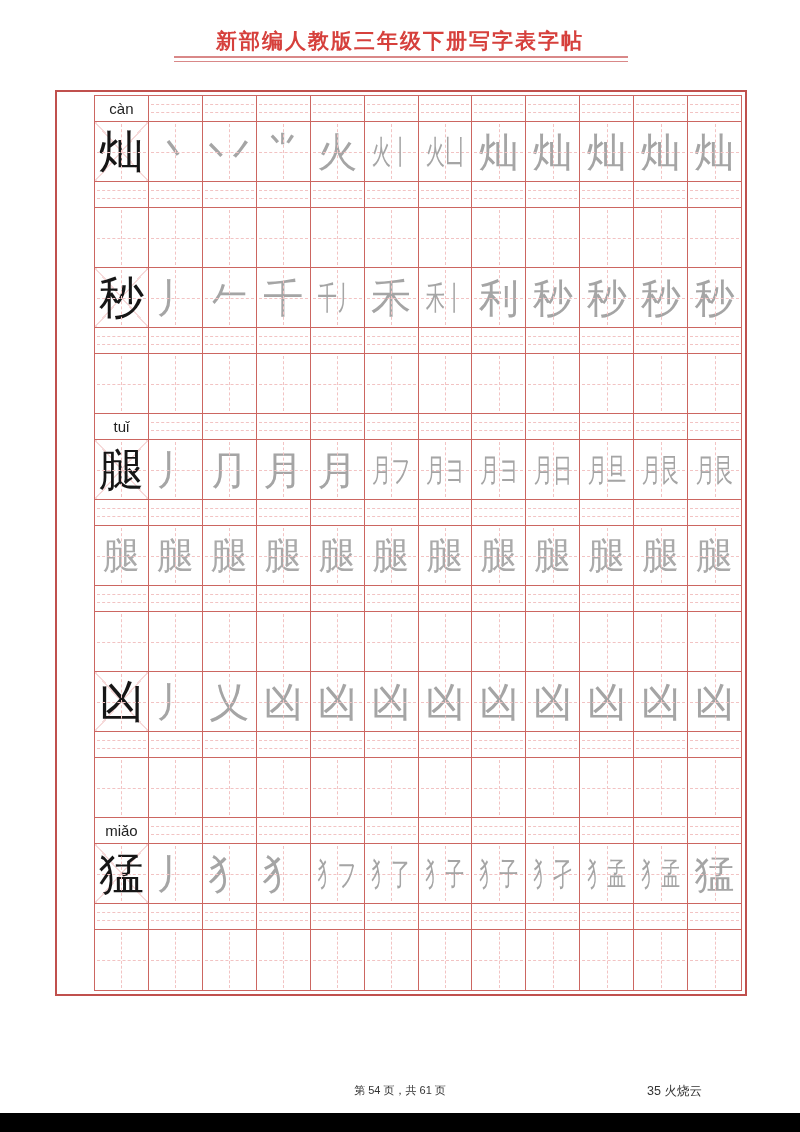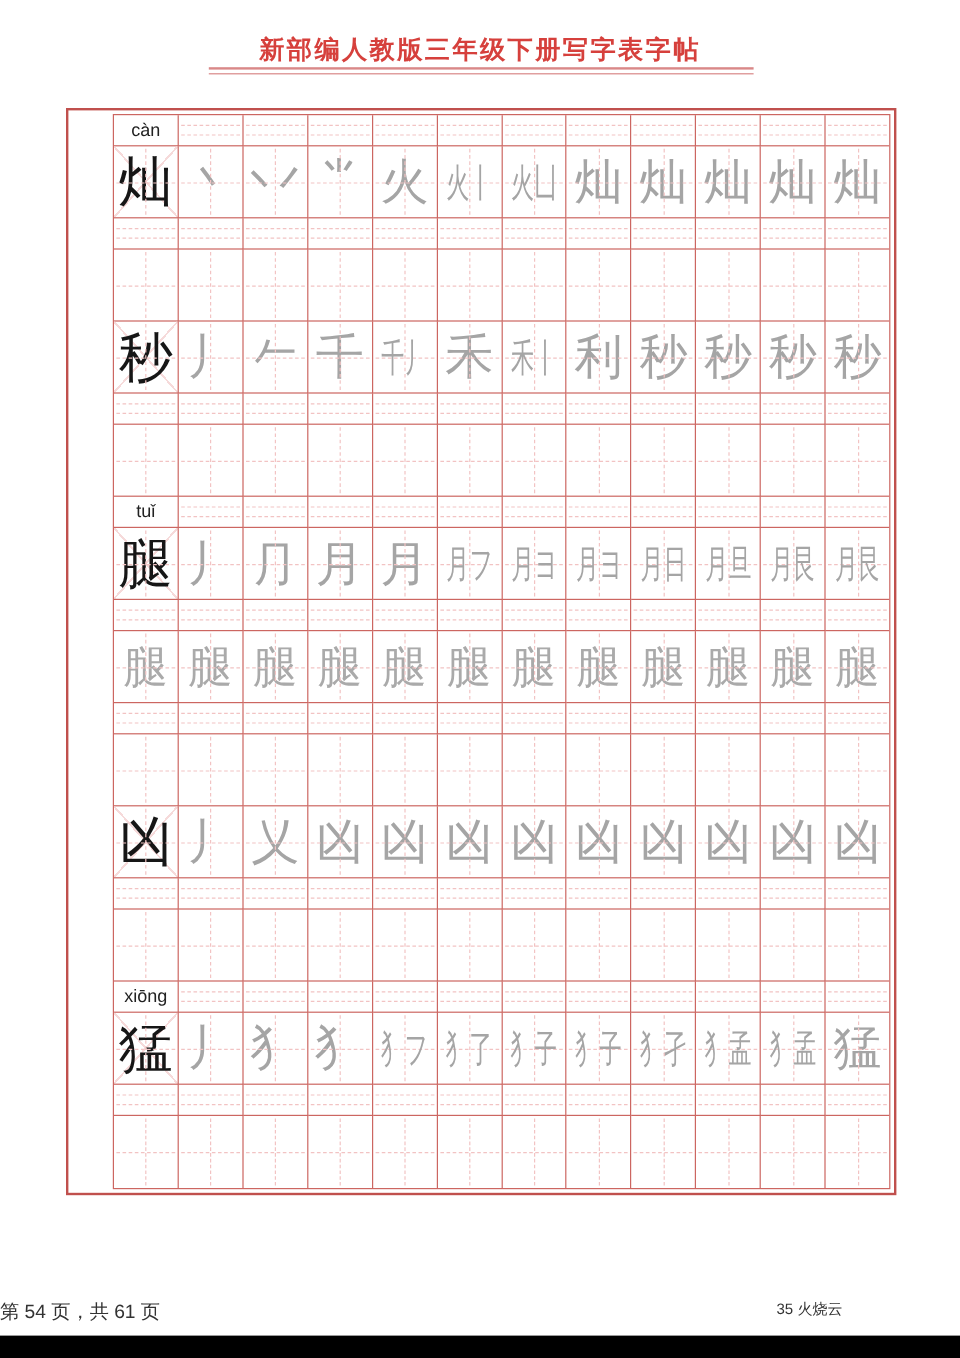--- a/index.html
+++ b/index.html
@@ -38,22 +38,22 @@
     linear-gradient(to top right,   transparent calc(50% - 0.8px), #f6dada calc(50% - 0.8px), #f6dada calc(50% + 0.8px), transparent calc(50% + 0.8px)),
     linear-gradient(to bottom right,transparent calc(50% - 0.8px), #f6dada calc(50% - 0.8px), #f6dada calc(50% + 0.8px), transparent calc(50% + 0.8px));}
 
   .pinyin-label{font-size:15px;color:#222222;line-height:1;}
   .glyph{font-family:"DejaVu Serif", serif;line-height:1;white-space:nowrap;}
   .glyph.black{color:#161616;font-size:45px;}
   .glyph.gray{color:#a5a5a5;font-size:40px;}
   .glyph.rep{color:#aaaaaa;font-size:37px;}
   .glyph.compound{font-size:32px;transform:scaleX(0.6);}
 
-  .footer-page{position:absolute;top:1083px;left:0;width:800px;text-align:left;
-    font-size:16px;color:#333333;}
+  .footer-page{position:absolute;top:1083px;left:0;width:800px;text-align:center;
+    font-size:11px;color:#333333;}
   .footer-lesson{position:absolute;top:1083px;right:98px;font-size:12.5px;color:#333333;}
   .bottom-bar{position:absolute;left:0;top:1113px;width:800px;height:19px;background:#000000;}
 </style>
 </head>
 <body>
 
 <div class="page-title">新部编人教版三年级下册写字表字帖</div>
 <div class="title-underline"></div>
 
 <div class="grid-frame">
@@ -401,21 +401,21 @@
         <div class="cell cross"></div>
         <div class="cell cross"></div>
         <div class="cell cross"></div>
         <div class="cell cross"></div>
         <div class="cell cross"></div>
         <div class="cell cross"></div>
         <div class="cell cross"></div>
       </div>
       <div class="row pinyin">
         <div class="cell">
-          <span class="pinyin-label">xiōng</span>
+          <span class="pinyin-label">miǎo</span>
         </div>
         <div class="cell pylines"></div>
         <div class="cell pylines"></div>
         <div class="cell pylines"></div>
         <div class="cell pylines"></div>
         <div class="cell pylines"></div>
         <div class="cell pylines"></div>
         <div class="cell pylines"></div>
         <div class="cell pylines"></div>
         <div class="cell pylines"></div>

